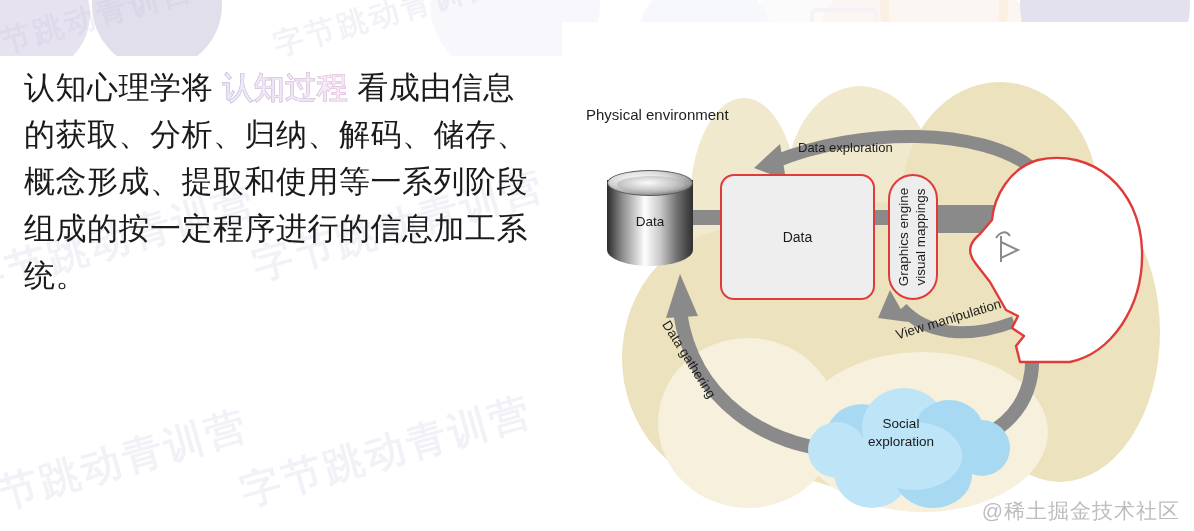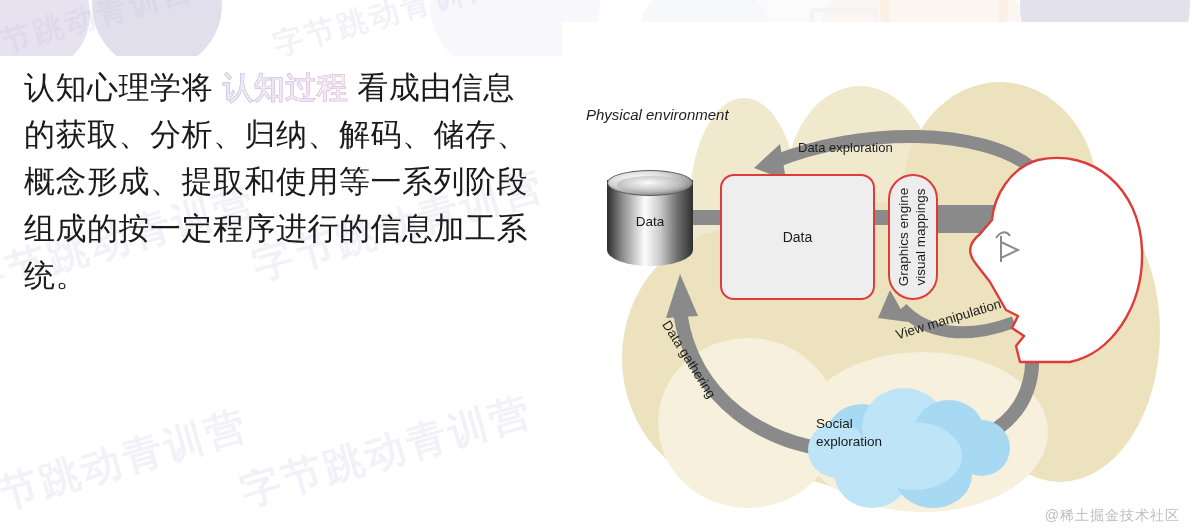--- a/index.html
+++ b/index.html
@@ -181,35 +181,35 @@
     position: absolute; left: 455px; top: 150px; width: 130px;
     color: #1a1a1a; font-size: 14.5px; line-height: 1.33;
     font-family: "Liberation Sans", "DejaVu Sans", sans-serif;
   }
   .head-text .grp2 { margin-top: 14px; }
 
   
   .bcloud { position: absolute; border-radius: 50%; background: #a7d9f2; }
   .bcloud.lt { background: #bde4f7; }
   .social-text {
-    position: absolute; left: 254px; top: 393px; width: 140px;
-    text-align: left; color: #1a1a1a; font-size: 13.5px; line-height: 1.3;
+    position: absolute; left: 269px; top: 393px; width: 140px;
+    text-align: center; color: #1a1a1a; font-size: 13.5px; line-height: 1.3;
     font-family: "Liberation Sans", "DejaVu Sans", sans-serif;
   }
 
   
   .rot-dg { position: absolute; left: 110px; top: 296px; transform: rotate(58deg); transform-origin: left top; }
   .rot-vm { position: absolute; left: 332px; top: 306px; transform: rotate(-17deg); transform-origin: left top; }
 
   
   .corner-wm {
     position: absolute;
     right: 14px; bottom: 6px;
     color: #bdbdbd;
-    font-size: 14px;
+    font-size: 21px;
     letter-spacing: 1px;
     font-family: "Liberation Sans", "DejaVu Sans", sans-serif;
     user-select: none;
   }
 </style>
 </head>
 <body>
 
 <div id="slide">
 
@@ -312,21 +312,21 @@
       </div>
     </div>
 
     <div class="pill" style="left:326px; top:152px; width:50px; height:126px;">
       <div class="vtext">
         <span>Graphics engine</span><br>
         <span>visual mappings</span>
       </div>
     </div>
 
-    <div class="lbl" style="left:24px; top:84px; font-size:15px;font-style:italic;">Physical environment</div>
+    <div class="lbl" style="left:24px; top:84px; font-size:15px;">Physical environment</div>
 
     <div class="lbl" style="left:236px; top:118px; font-size:13px;">Data exploration</div>
 
     <div class="lbl rot-dg">Data gathering</div>
 
     <div class="lbl rot-vm">View manipulation</div>
 
   </div>
 
   <div class="corner-wm">@稀土掘金技术社区</div>

